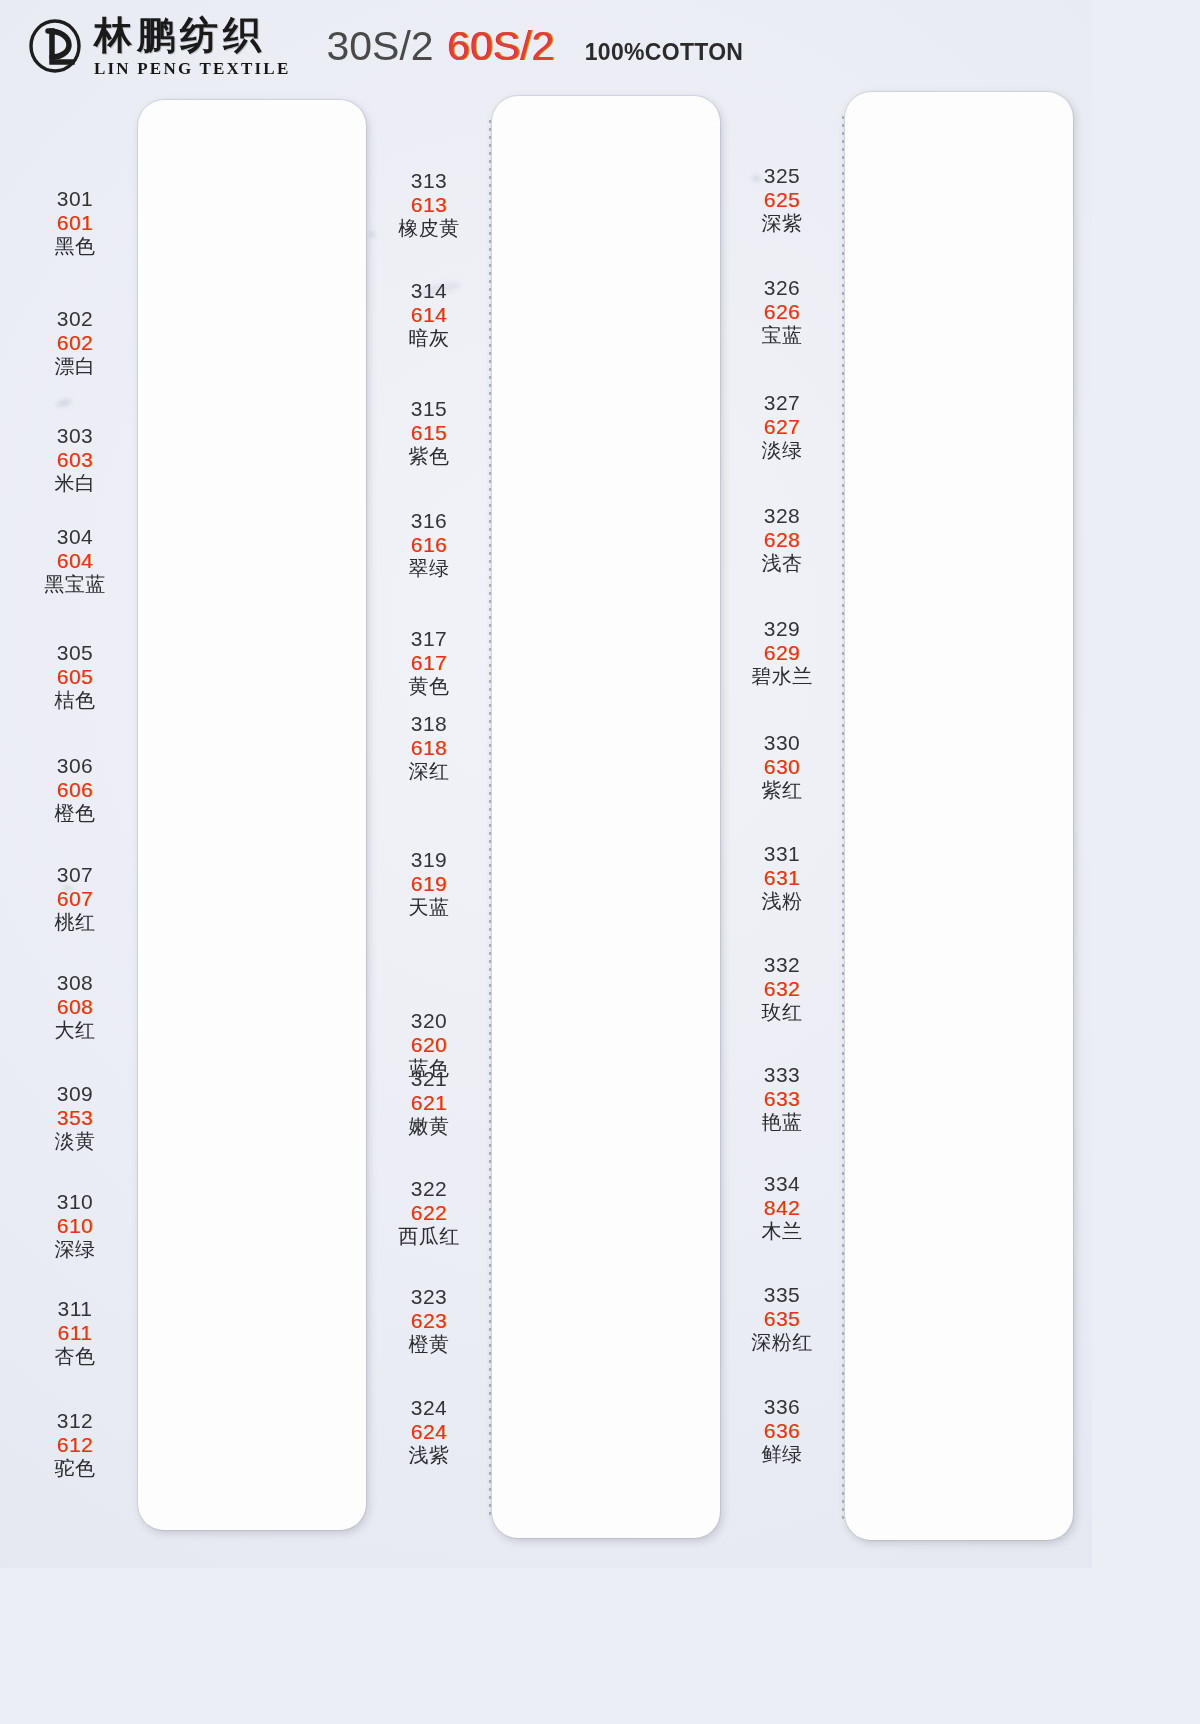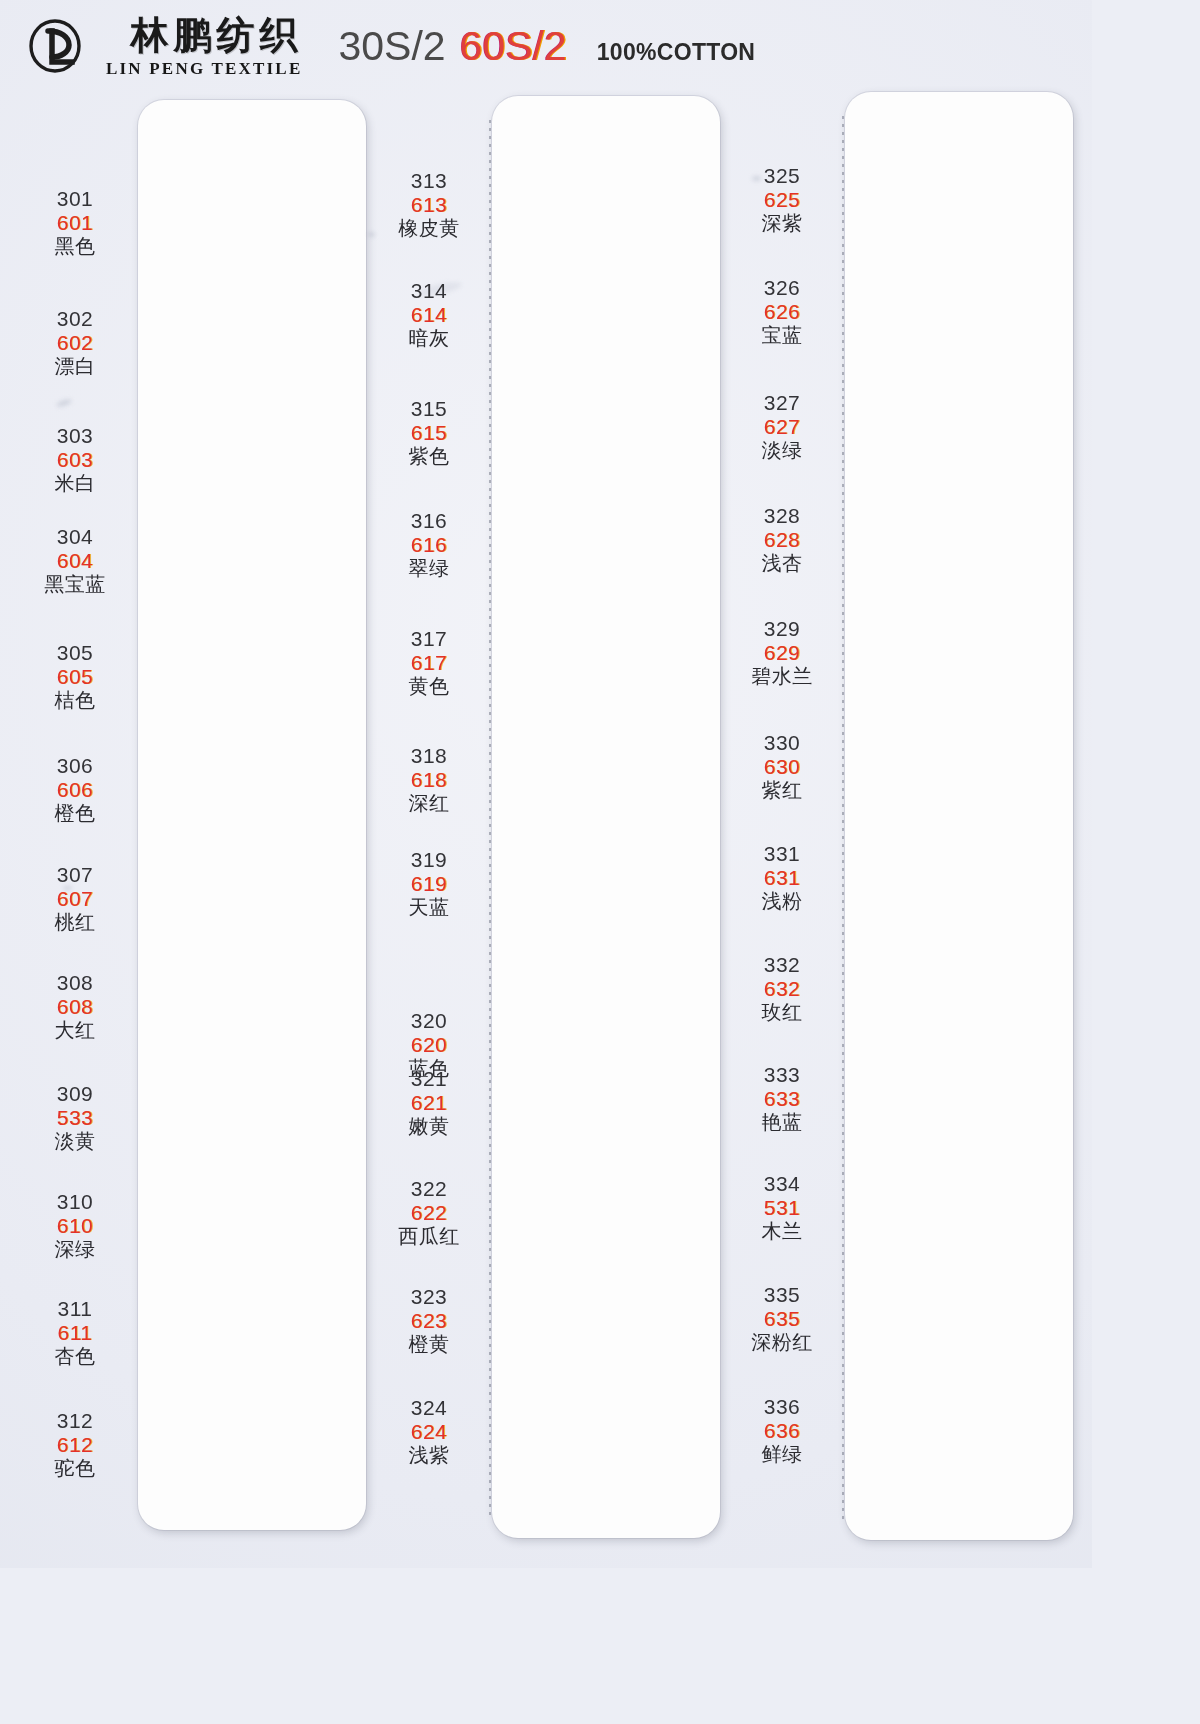--- a/index.html
+++ b/index.html
@@ -30,22 +30,21 @@
     height: 92px;
     display: flex;
     align-items: center;
     padding-left: 28px;
     gap: 0px;
     z-index: 5;
   }
   #logo-block {
     display: flex;
     align-items: center;
-    gap: 20px;
-    text-align: right;
+    gap: 8px;
   }
   .logo-mark {
     width: 58px; height: 58px;
     flex: 0 0 58px;
     position: relative;
   }
   .logo-mark svg { display:block; }
   #logo-text {
     display: flex;
     flex-direction: column;
@@ -331,21 +330,21 @@
         <span class="code-a">308</span>
         <span class="code-b">608</span>
         <span class="name-cn">大红</span>
       </div>
       <div class="swatch" style="left: 138px; top: 1062px; height: 82px; background: rgb(246, 233, 78);">
         <span class="fibers"></span>
         <span class="sheen"></span>
       </div>
       <div class="label col1" style="top: 1066px;">
         <span class="code-a">309</span>
-        <span class="code-b">533</span>
+        <span class="code-b">353</span>
         <span class="name-cn">淡黄</span>
       </div>
       <div class="swatch" style="left: 138px; top: 1170px; height: 82px; background: rgb(31, 158, 111);">
         <span class="fibers"></span>
         <span class="sheen"></span>
       </div>
       <div class="label col1" style="top: 1174px;">
         <span class="code-a">310</span>
         <span class="code-b">610</span>
         <span class="name-cn">深绿</span>
@@ -410,21 +409,21 @@
       </div>
       <div class="label col2" style="top: 627px;">
         <span class="code-a">317</span>
         <span class="code-b">617</span>
         <span class="name-cn">黄色</span>
       </div>
       <div class="swatch" style="left: 492px; top: 732px; height: 86px; background: rgb(184, 26, 44);">
         <span class="fibers"></span>
         <span class="sheen"></span>
       </div>
-      <div class="label col2" style="top: 744px;">
+      <div class="label col2" style="top: 712px;">
         <span class="code-a">318</span>
         <span class="code-b">618</span>
         <span class="name-cn">深红</span>
       </div>
       <div class="swatch" style="left: 492px; top: 845px; height: 80px; background: rgb(53, 170, 218);">
         <span class="fibers"></span>
         <span class="sheen"></span>
       </div>
       <div class="label col2" style="top: 848px;">
         <span class="code-a">319</span>
@@ -556,21 +555,21 @@
         <span class="code-a">333</span>
         <span class="code-b">633</span>
         <span class="name-cn">艳蓝</span>
       </div>
       <div class="swatch" style="left: 845px; top: 1168px; height: 82px; background: rgb(106, 117, 112);">
         <span class="fibers"></span>
         <span class="sheen"></span>
       </div>
       <div class="label col3" style="top: 1172px;">
         <span class="code-a">334</span>
-        <span class="code-b">531</span>
+        <span class="code-b">842</span>
         <span class="name-cn">木兰</span>
       </div>
       <div class="swatch" style="left: 845px; top: 1278px; height: 84px; background: rgb(239, 95, 126);">
         <span class="fibers"></span>
         <span class="sheen"></span>
       </div>
       <div class="label col3" style="top: 1283px;">
         <span class="code-a">335</span>
         <span class="code-b">635</span>
         <span class="name-cn">深粉红</span>

